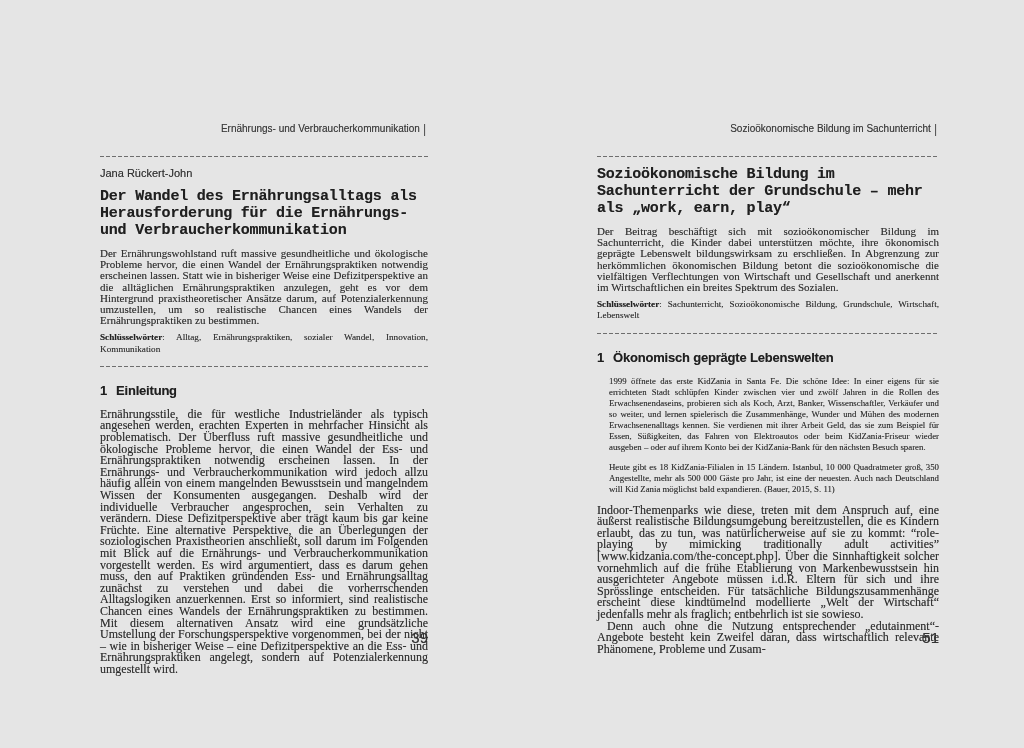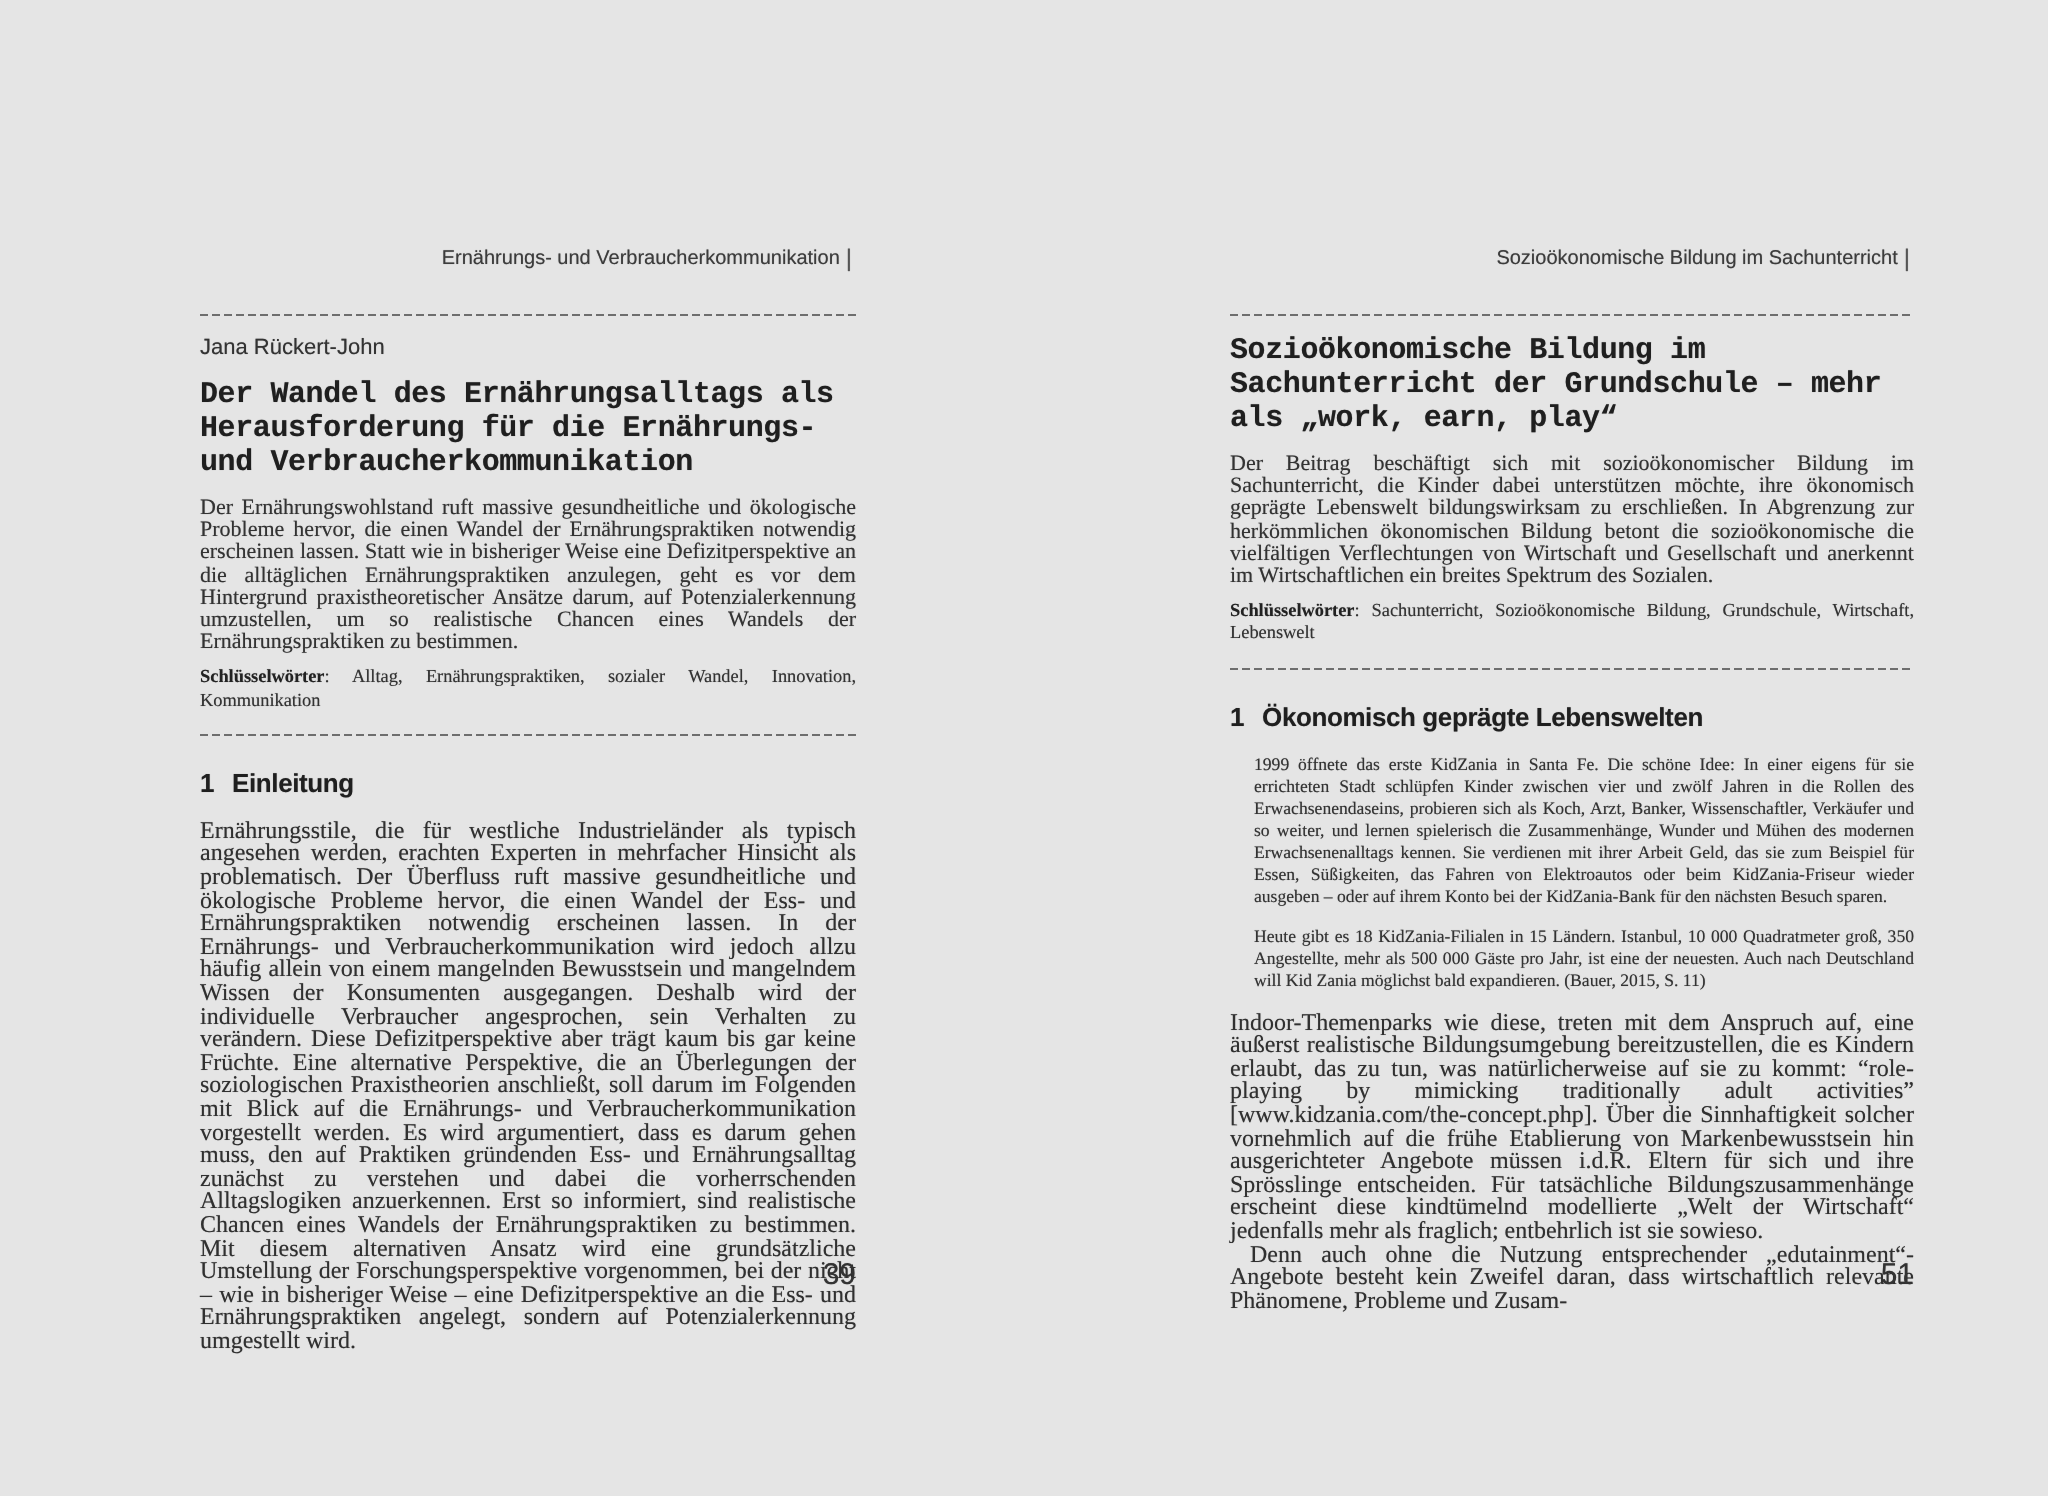--- a/index.html
+++ b/index.html
@@ -11,21 +11,21 @@
     background: #e5e5e5;
     overflow: hidden;
     color: #2e2e2e;
     text-shadow: 0 0 0.4px rgba(20,20,20,0.45);
   }
   .page {
     position: absolute;
     top: 122px;
   }
   .page.left  { left: 100px; width: 328px; }
-  .page.right { left: 615px; width: 342px; }
+  .page.right { left: 597px; width: 342px; }
 
   .running-head {
     font-family: "Liberation Sans", sans-serif;
     font-size: 10px;
     line-height: 12px;
     text-align: right;
     color: #3c3c3c;
     padding-right: 2px;
   }
   .rh-bar {

